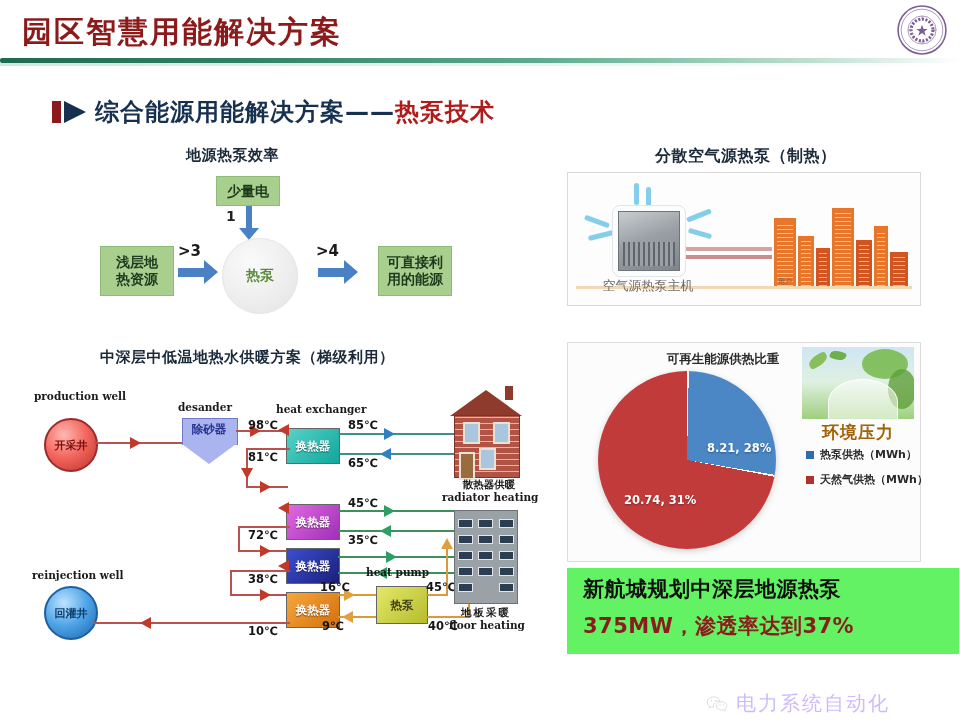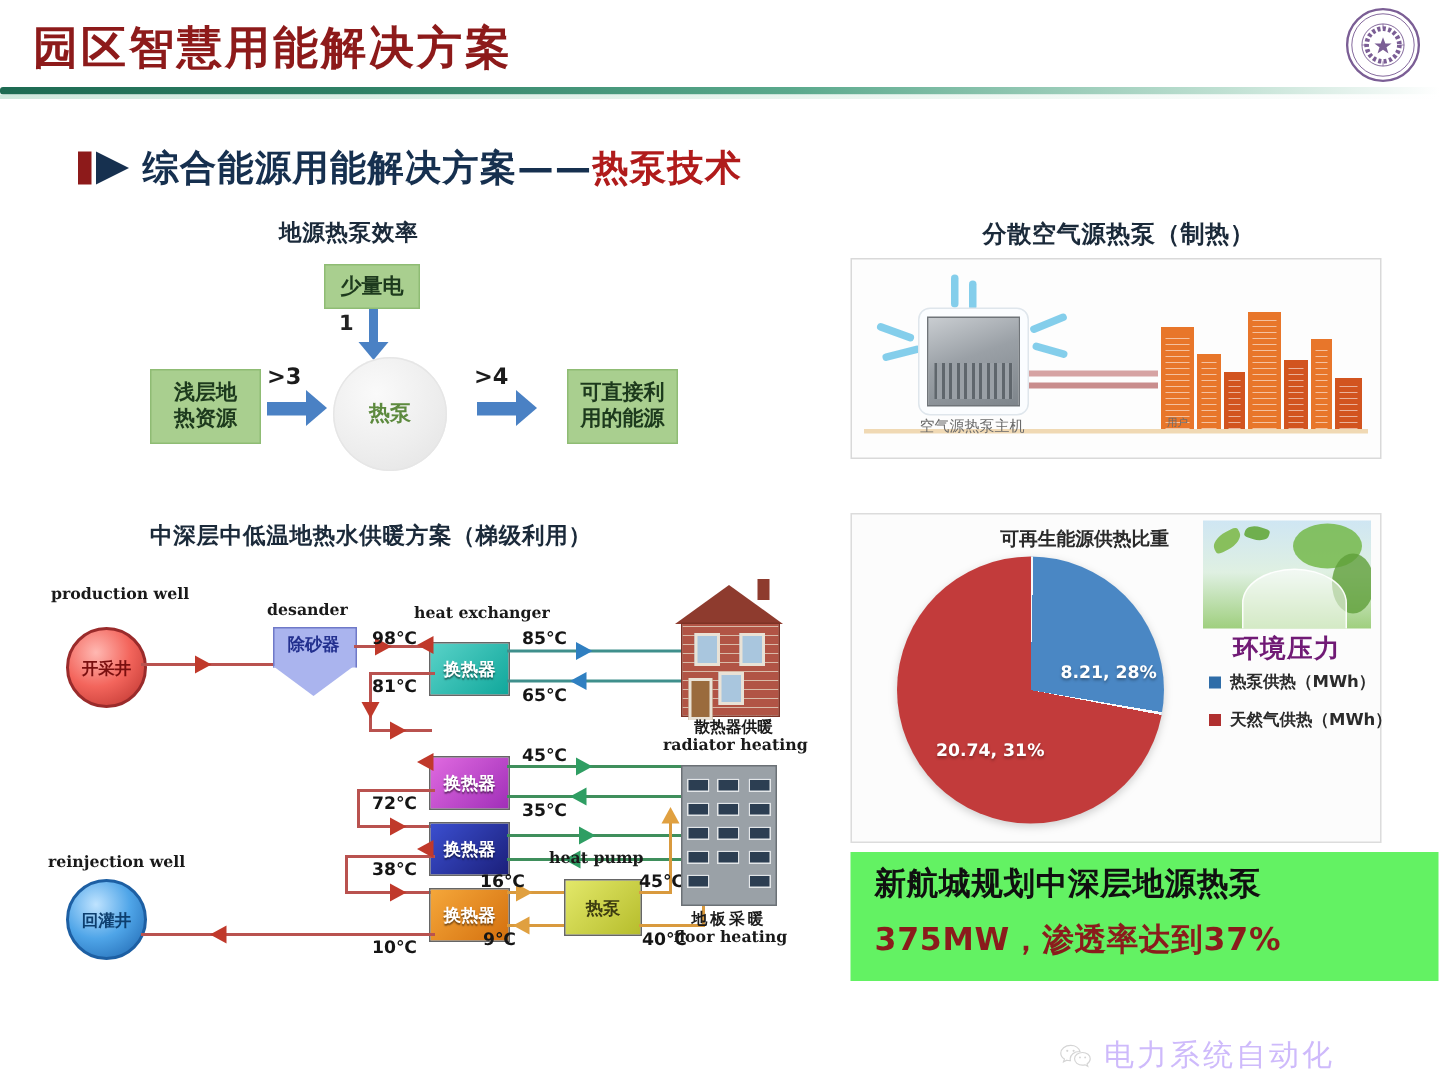--- a/index.html
+++ b/index.html
@@ -151,21 +151,21 @@
 
   
   #ashp{position:absolute;left:567px;top:172px;width:352px;height:132px;background:#fdfdfd;border:1px solid #d9d9d9;}
   #ashp .ground{position:absolute;left:8px;bottom:16px;width:336px;height:3px;background:#f0d9b4;}
   .unit-frame{position:absolute;left:44px;top:32px;width:72px;height:70px;border:1px solid #dfe6ec;border-radius:8px;background:#fbfdff;}
   .unit-body{position:absolute;left:50px;top:38px;width:60px;height:58px;
     background:linear-gradient(160deg,#c9cdd1 0%,#9aa0a6 45%,#7e858b 100%);border:1px solid #6f7479;}
   .unit-body:after{content:"";position:absolute;left:4px;top:30px;width:52px;height:24px;
     background:repeating-linear-gradient(90deg,#5f666c 0 2px,#9aa0a6 2px 5px);}
   .air{position:absolute;background:#6ec6e8;border-radius:3px;opacity:.85;}
-  .unit-cap{position:absolute;left:30px;top:104px;width:100px;text-align:center;font-size:10px;color:#6a6a6a;}
+  .unit-cap{position:absolute;left:30px;top:104px;width:100px;text-align:center;font-size:13px;color:#6a6a6a;}
   .user-cap{position:absolute;left:210px;top:104px;width:100px;text-align:left;font-size:7px;color:#6a6a6a;}
   .pipe2{position:absolute;left:118px;top:74px;width:86px;height:4px;background:#d6a3a3;}
   .pipe2b{position:absolute;left:118px;top:82px;width:86px;height:4px;background:#c98d8d;}
   .twr{position:absolute;bottom:19px;background:#e8762a;}
   .twr.d{background:#d2541f;}
   .twr:after{content:"";position:absolute;inset:4px 3px 0 3px;
     background:repeating-linear-gradient(0deg,rgba(255,255,255,.55) 0 1px,transparent 1px 4px);}
 
   
   #piepanel{position:absolute;left:567px;top:342px;width:352px;height:218px;background:#fcfcfc;border:1px solid #dcdcdc;}
@@ -179,21 +179,21 @@
     background:conic-gradient(from 0deg,rgba(255,255,255,.95) 0deg 1.2deg,transparent 1.2deg 99.6deg,rgba(255,255,255,.95) 99.6deg 100.8deg,transparent 100.8deg 360deg);}
   .pie-lab{position:absolute;color:#fff;font-size:11.5px;font-weight:700;white-space:nowrap;text-shadow:0 1px 2px rgba(0,0,0,.35);}
   #lab-a{left:139px;top:98px;}
   #lab-b{left:56px;top:150px;}
   .env-img{position:absolute;left:234px;top:4px;width:112px;height:72px;
     background:linear-gradient(180deg,#cfe6f3 0%,#dff0e2 48%,#9fcf7e 100%);overflow:hidden;}
   .leafblob{position:absolute;border-radius:60% 20% 60% 20%;background:#7fba4c;opacity:.9;}
   .dome{position:absolute;left:26px;top:32px;width:68px;height:44px;border-radius:50% 50% 0 0;
     background:rgba(255,255,255,.55);border:1px solid rgba(255,255,255,.9);}
   .env-txt{position:absolute;left:234px;top:78px;width:112px;text-align:center;
-    font-size:17px;font-weight:bold;color:#701a75;letter-spacing:1px;}
+    font-size:17px;font-weight:bold;color:#a16207;letter-spacing:1px;}
   .legend{position:absolute;left:238px;top:104px;}
   .lgi{display:flex;align-items:center;gap:6px;margin-bottom:10px;white-space:nowrap;}
   .lgs{width:8px;height:8px;flex:0 0 auto;}
   .lgt{font-size:11px;color:#2b2b2b;font-weight:600;}
 
   
   #callout{position:absolute;left:567px;top:568px;width:352px;height:86px;background:#63f263;padding-left:40px;}
   .co-l1{position:absolute;left:16px;top:7px;font-size:21px;font-weight:bold;color:#101010;letter-spacing:.5px;white-space:nowrap;}
   .co-l2{position:absolute;left:16px;top:44px;font-size:21px;font-weight:bold;color:#8a1c1c;letter-spacing:.5px;white-space:nowrap;}
 

